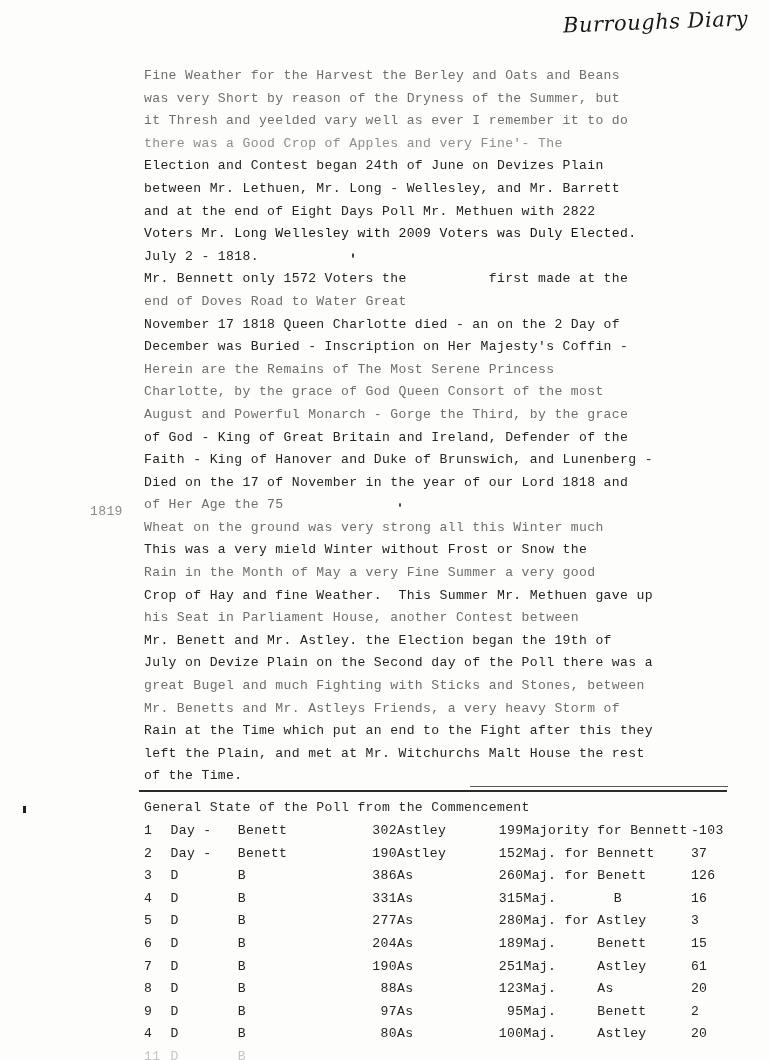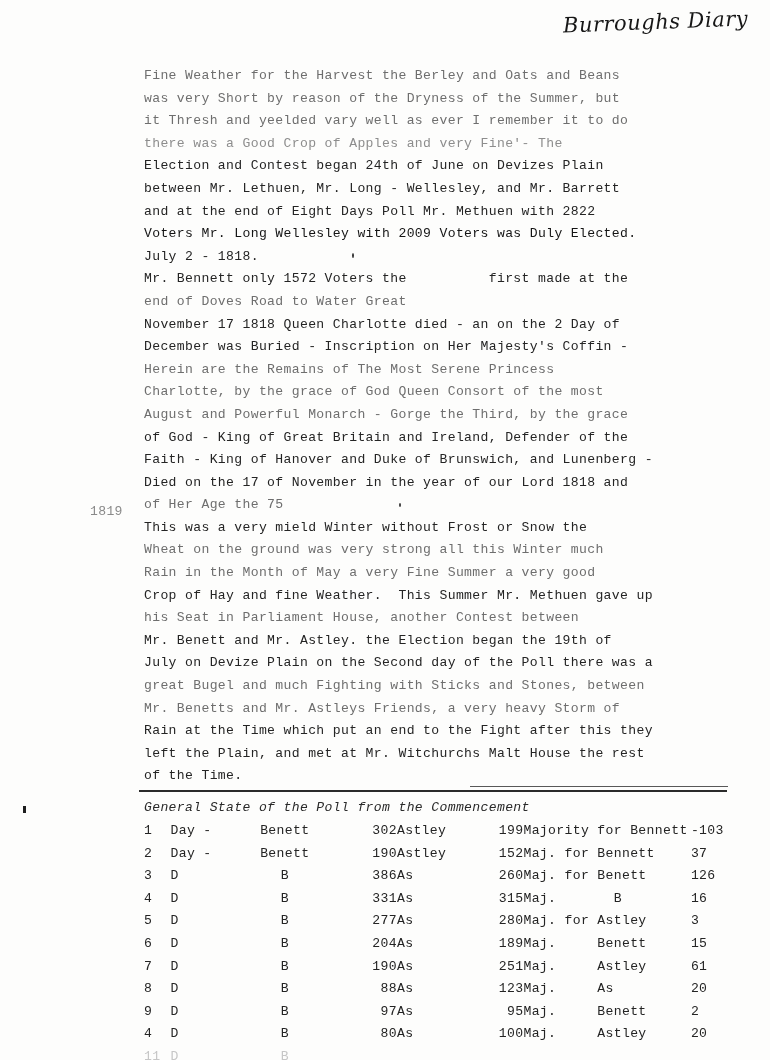--- a/index.html
+++ b/index.html
@@ -105,39 +105,38 @@
     font-size: 13.1px;
     line-height: 22.6px;
     color: #232323;
     letter-spacing: 0.35px;
   }
   .poll-caption {
     white-space: pre;
     display: block;
     height: 23px;
     color: #2a2a2a;
-    font-style: italic;
   }
   table.poll {
     border-collapse: collapse;
     width: 600px;
     font-size: 13.1px;
     line-height: 22.6px;
     letter-spacing: 0.35px;
   }
   table.poll td {
     padding: 0;
     height: 22.6px;
     vertical-align: top;
     white-space: pre;
     color: #242424;
   }
   td.c-day    { width: 26px; }
   td.c-dlabel { width: 66px; }
-  td.c-bmark  { width: 92px; text-align: center; }
+  td.c-bmark  { width: 92px; }
   td.c-bval   { width: 64px; text-align: right; }
   td.c-amark  { width: 62px; padding-left: 20px; }
   td.c-aval   { width: 62px; text-align: right; }
   td.c-maj    { width: 148px; padding-left: 34px; }
   td.c-majval { width: 52px; text-align: left; }
 
   tr.row-clipped td { color: #c6c6c6; }
 </style>
 </head>
 <body>
@@ -160,22 +159,22 @@
     <span class="ln faded">end of Doves Road to Water Great</span>
     <span class="ln">November 17 1818 Queen Charlotte died - an on the 2 Day of</span>
     <span class="ln">December was Buried - Inscription on Her Majesty's Coffin -</span>
     <span class="ln faded">Herein are the Remains of The Most Serene Princess</span>
     <span class="ln faded">Charlotte, by the grace of God Queen Consort of the most</span>
     <span class="ln faded">August and Powerful Monarch - Gorge the Third, by the grace</span>
     <span class="ln">of God - King of Great Britain and Ireland, Defender of the</span>
     <span class="ln">Faith - King of Hanover and Duke of Brunswich, and Lunenberg -</span>
     <span class="ln">Died on the 17 of November in the year of our Lord 1818 and</span>
     <span class="ln faded">of Her Age the 75</span>
+    <span class="ln faded">Wheat on the ground was very strong all this Winter much</span>
     <span class="ln">This was a very mield Winter without Frost or Snow the</span>
-    <span class="ln faded">Wheat on the ground was very strong all this Winter much</span>
     <span class="ln faded">Rain in the Month of May a very Fine Summer a very good</span>
     <span class="ln">Crop of Hay and fine Weather.  This Summer Mr. Methuen gave up</span>
     <span class="ln faded">his Seat in Parliament House, another Contest between</span>
     <span class="ln">Mr. Benett and Mr. Astley. the Election began the 19th of</span>
     <span class="ln">July on Devize Plain on the Second day of the Poll there was a</span>
     <span class="ln faded">great Bugel and much Fighting with Sticks and Stones, between</span>
     <span class="ln faded">Mr. Benetts and Mr. Astleys Friends, a very heavy Storm of</span>
     <span class="ln">Rain at the Time which put an end to the Fight after this they</span>
     <span class="ln">left the Plain, and met at Mr. Witchurchs Malt House the rest</span>
     <span class="ln">of the Time.</span>

